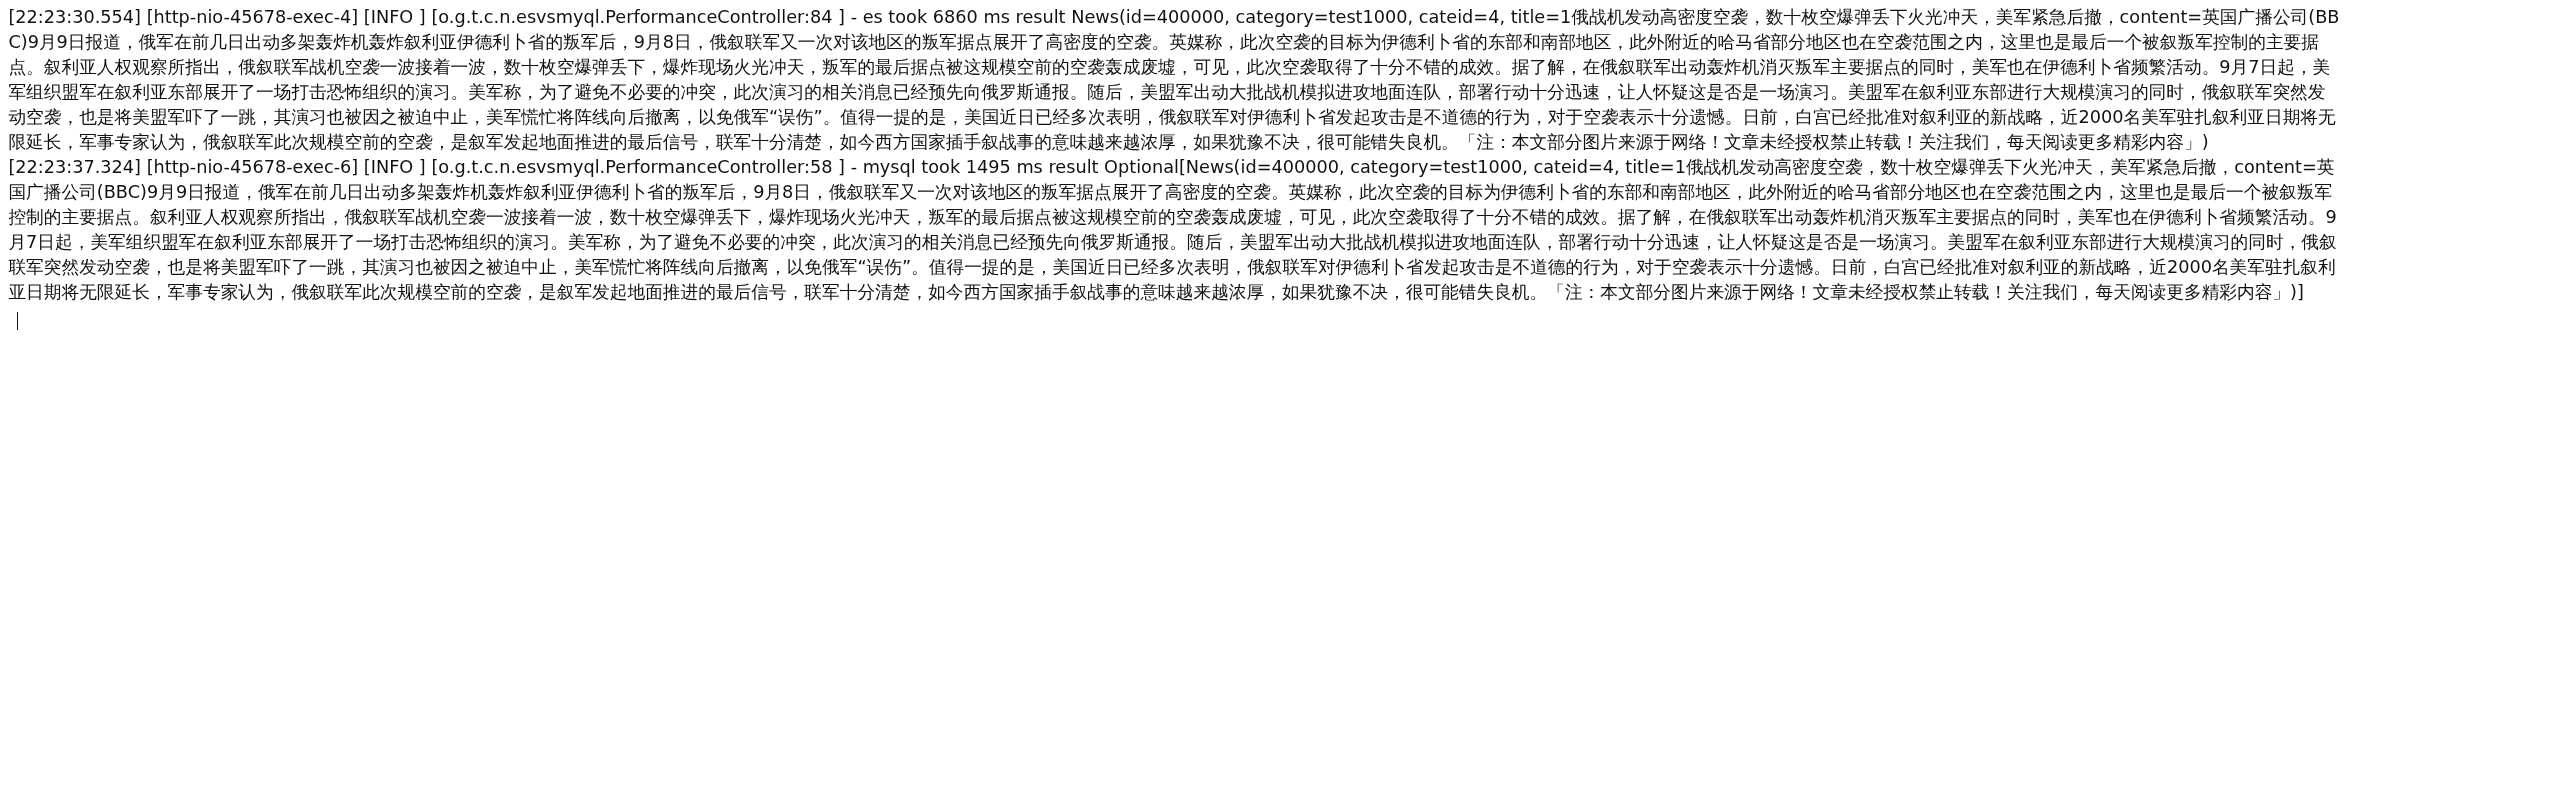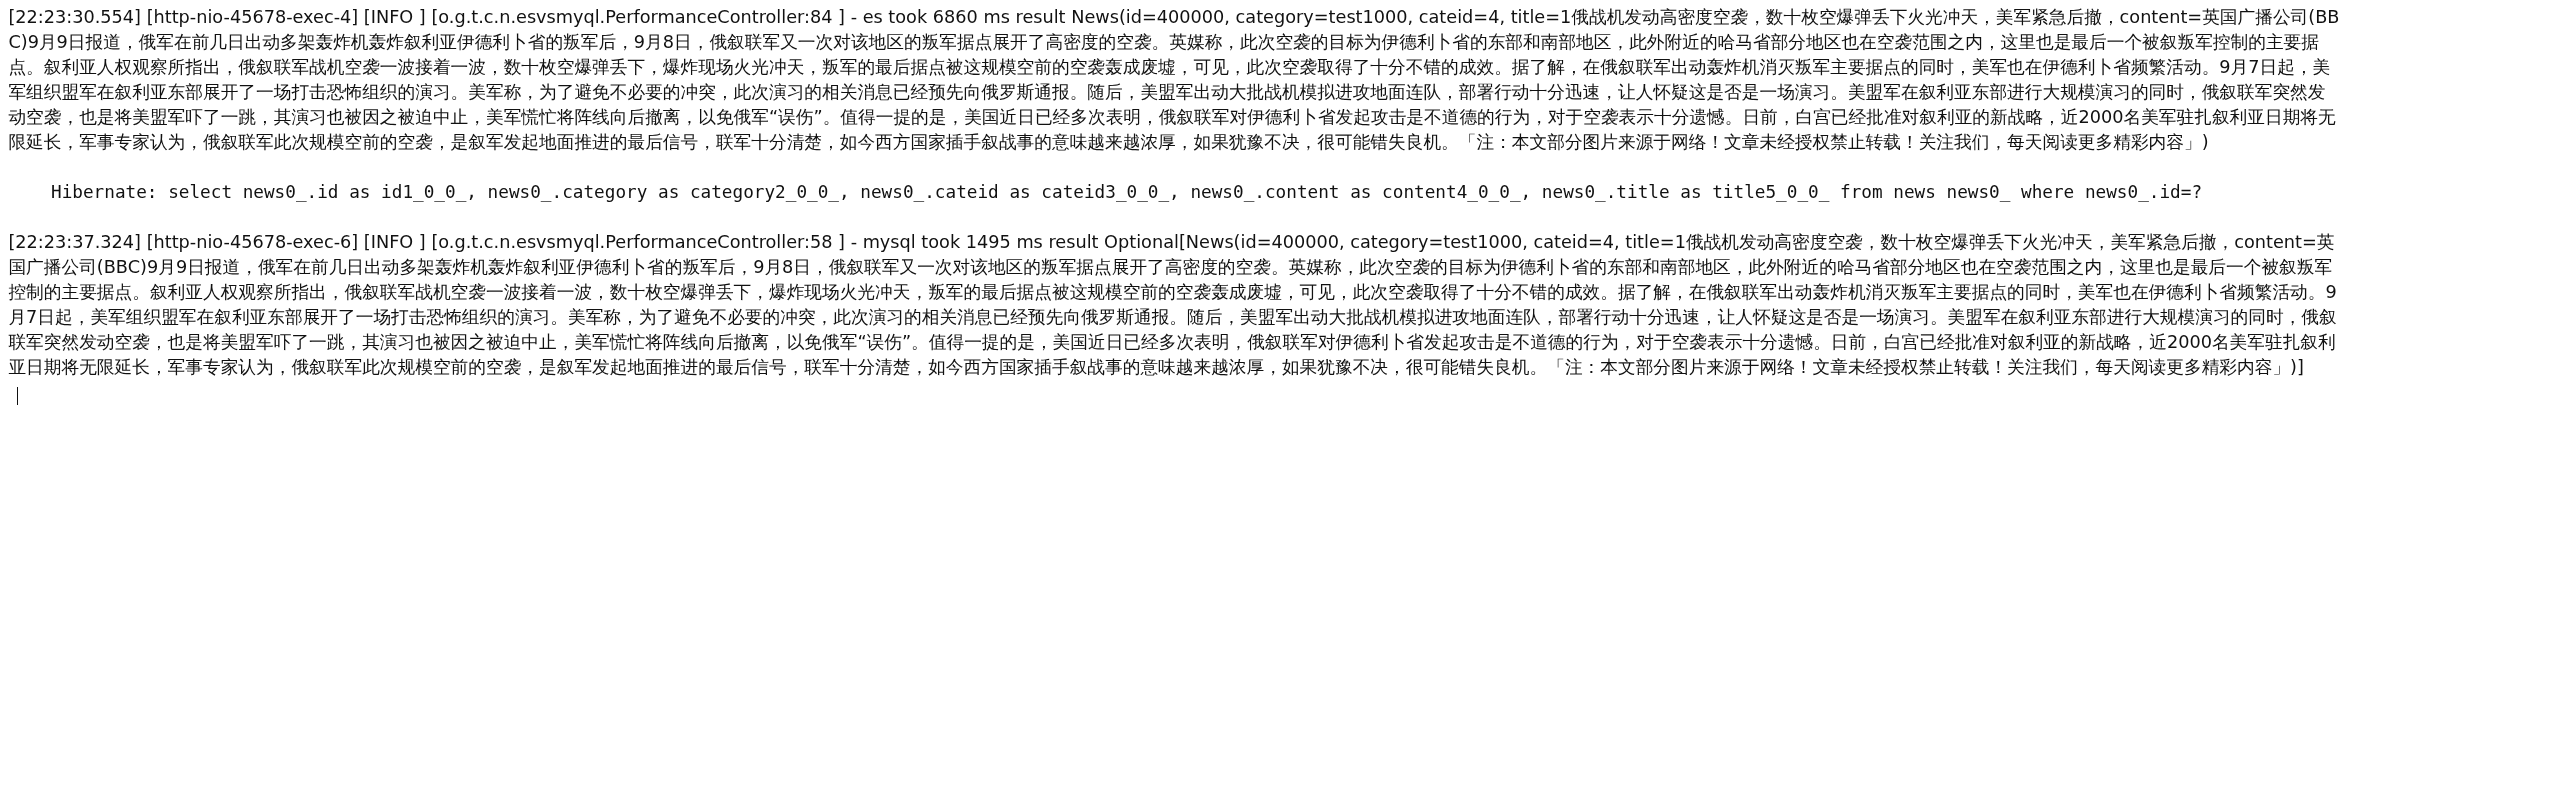--- a/index.html
+++ b/index.html
@@ -64,23 +64,20 @@
 </style>
 </head>
 <body>
 
 <div id="console">
 
   <div class="entry log-line">
     <span class="body cjk first-indent">[22:23:30.554] [http-nio-45678-exec-4] [INFO ] [o.g.t.c.n.esvsmyql.PerformanceController:84  ] - es took 6860 ms result News(id=400000, category=test1000, cateid=4, title=1俄战机发动高密度空袭，数十枚空爆弹丢下火光冲天，美军紧急后撤，content=英国广播公司(BBC)9月9日报道，俄军在前几日出动多架轰炸机轰炸叙利亚伊德利卜省的叛军后，9月8日，俄叙联军又一次对该地区的叛军据点展开了高密度的空袭。英媒称，此次空袭的目标为伊德利卜省的东部和南部地区，此外附近的哈马省部分地区也在空袭范围之内，这里也是最后一个被叙叛军控制的主要据点。叙利亚人权观察所指出，俄叙联军战机空袭一波接着一波，数十枚空爆弹丢下，爆炸现场火光冲天，叛军的最后据点被这规模空前的空袭轰成废墟，可见，此次空袭取得了十分不错的成效。据了解，在俄叙联军出动轰炸机消灭叛军主要据点的同时，美军也在伊德利卜省频繁活动。9月7日起，美军组织盟军在叙利亚东部展开了一场打击恐怖组织的演习。美军称，为了避免不必要的冲突，此次演习的相关消息已经预先向俄罗斯通报。随后，美盟军出动大批战机模拟进攻地面连队，部署行动十分迅速，让人怀疑这是否是一场演习。美盟军在叙利亚东部进行大规模演习的同时，俄叙联军突然发动空袭，也是将美盟军吓了一跳，其演习也被因之被迫中止，美军慌忙将阵线向后撤离，以免俄军“误伤”。值得一提的是，美国近日已经多次表明，俄叙联军对伊德利卜省发起攻击是不道德的行为，对于空袭表示十分遗憾。日前，白宫已经批准对叙利亚的新战略，近2000名美军驻扎叙利亚日期将无限延长，军事专家认为，俄叙联军此次规模空前的空袭，是叙军发起地面推进的最后信号，联军十分清楚，如今西方国家插手叙战事的意味越来越浓厚，如果犹豫不决，很可能错失良机。「注：本文部分图片来源于网络！文章未经授权禁止转载！关注我们，每天阅读更多精彩内容」)</span>
   </div>
 
-  <div class="hibernate">
-    <span class="first-indent">Hibernate: select news0_.id as id1_0_0_, news0_.category as category2_0_0_, news0_.cateid as cateid3_0_0_, news0_.content as content4_0_0_, news0_.title as title5_0_0_ from news news0_ where news0_.id=?</span>
-  </div>
 
   <div class="entry log-line">
     <span class="body cjk first-indent">[22:23:37.324] [http-nio-45678-exec-6] [INFO ] [o.g.t.c.n.esvsmyql.PerformanceController:58  ] - mysql took 1495 ms result Optional[News(id=400000, category=test1000, cateid=4, title=1俄战机发动高密度空袭，数十枚空爆弹丢下火光冲天，美军紧急后撤，content=英国广播公司(BBC)9月9日报道，俄军在前几日出动多架轰炸机轰炸叙利亚伊德利卜省的叛军后，9月8日，俄叙联军又一次对该地区的叛军据点展开了高密度的空袭。英媒称，此次空袭的目标为伊德利卜省的东部和南部地区，此外附近的哈马省部分地区也在空袭范围之内，这里也是最后一个被叙叛军控制的主要据点。叙利亚人权观察所指出，俄叙联军战机空袭一波接着一波，数十枚空爆弹丢下，爆炸现场火光冲天，叛军的最后据点被这规模空前的空袭轰成废墟，可见，此次空袭取得了十分不错的成效。据了解，在俄叙联军出动轰炸机消灭叛军主要据点的同时，美军也在伊德利卜省频繁活动。9月7日起，美军组织盟军在叙利亚东部展开了一场打击恐怖组织的演习。美军称，为了避免不必要的冲突，此次演习的相关消息已经预先向俄罗斯通报。随后，美盟军出动大批战机模拟进攻地面连队，部署行动十分迅速，让人怀疑这是否是一场演习。美盟军在叙利亚东部进行大规模演习的同时，俄叙联军突然发动空袭，也是将美盟军吓了一跳，其演习也被因之被迫中止，美军慌忙将阵线向后撤离，以免俄军“误伤”。值得一提的是，美国近日已经多次表明，俄叙联军对伊德利卜省发起攻击是不道德的行为，对于空袭表示十分遗憾。日前，白宫已经批准对叙利亚的新战略，近2000名美军驻扎叙利亚日期将无限延长，军事专家认为，俄叙联军此次规模空前的空袭，是叙军发起地面推进的最后信号，联军十分清楚，如今西方国家插手叙战事的意味越来越浓厚，如果犹豫不决，很可能错失良机。「注：本文部分图片来源于网络！文章未经授权禁止转载！关注我们，每天阅读更多精彩内容」)]</span>
   </div>
 
   <div class="cursor-row">
     <span class="cursor"></span>
   </div>
 
 </div>

